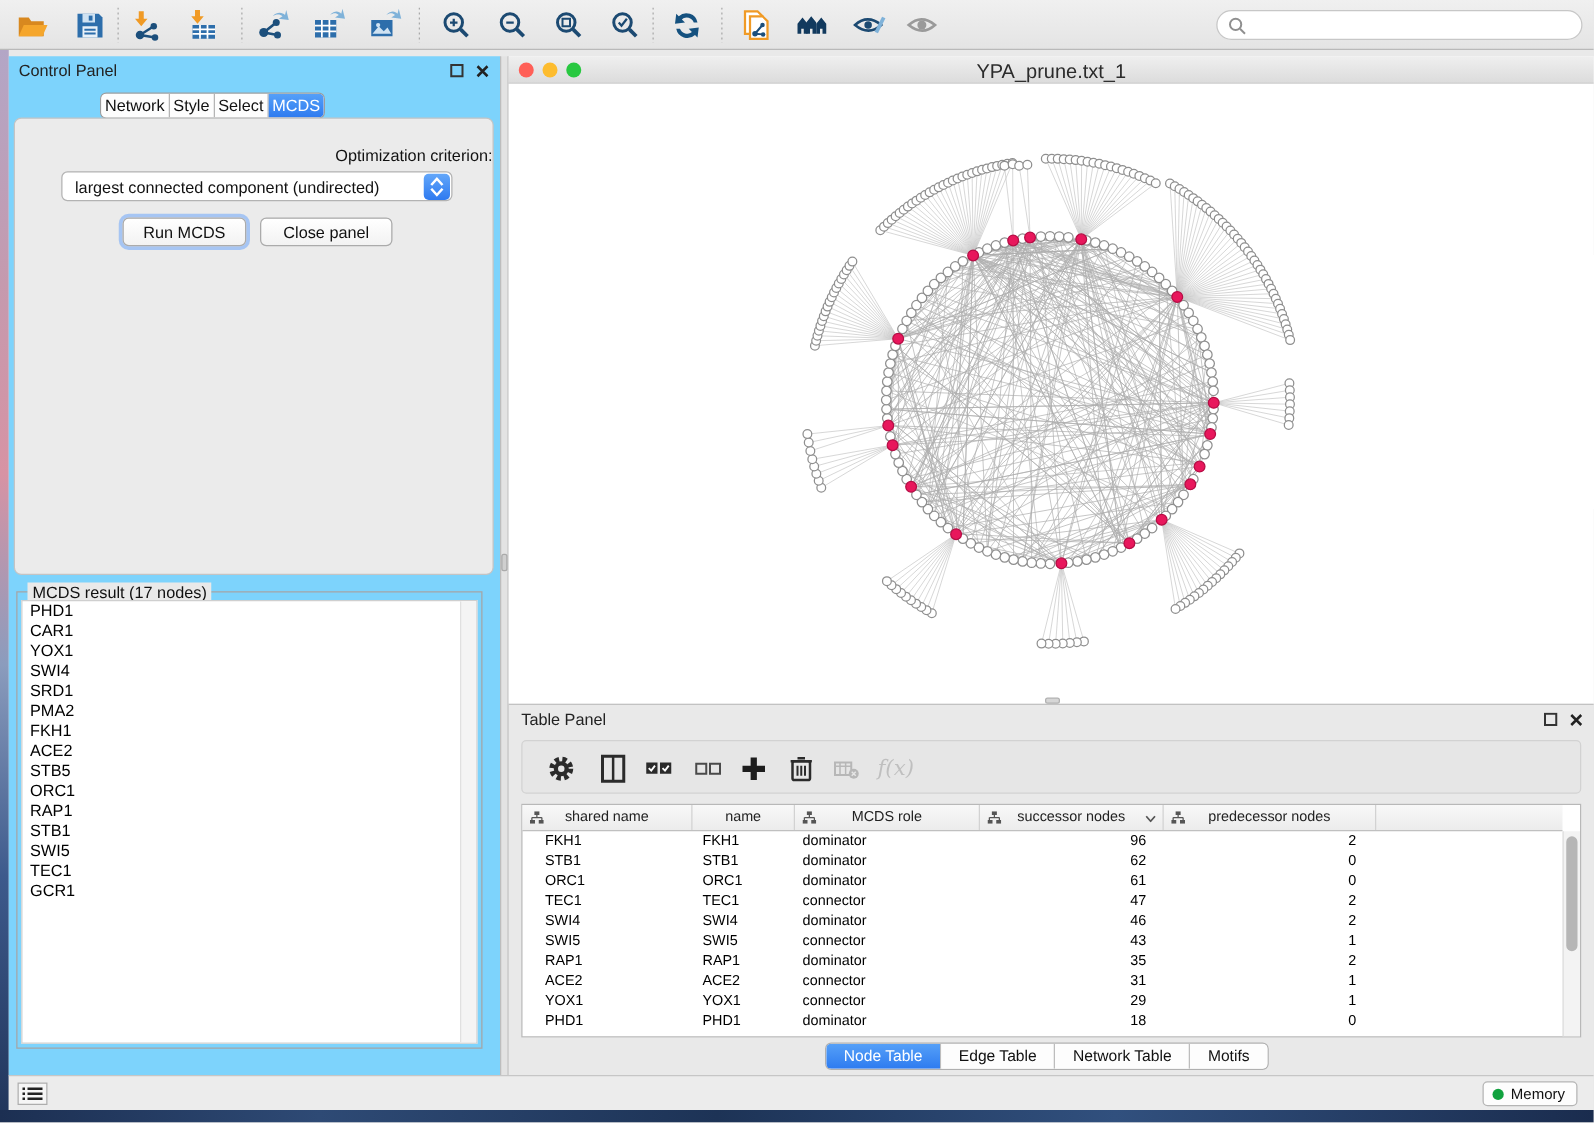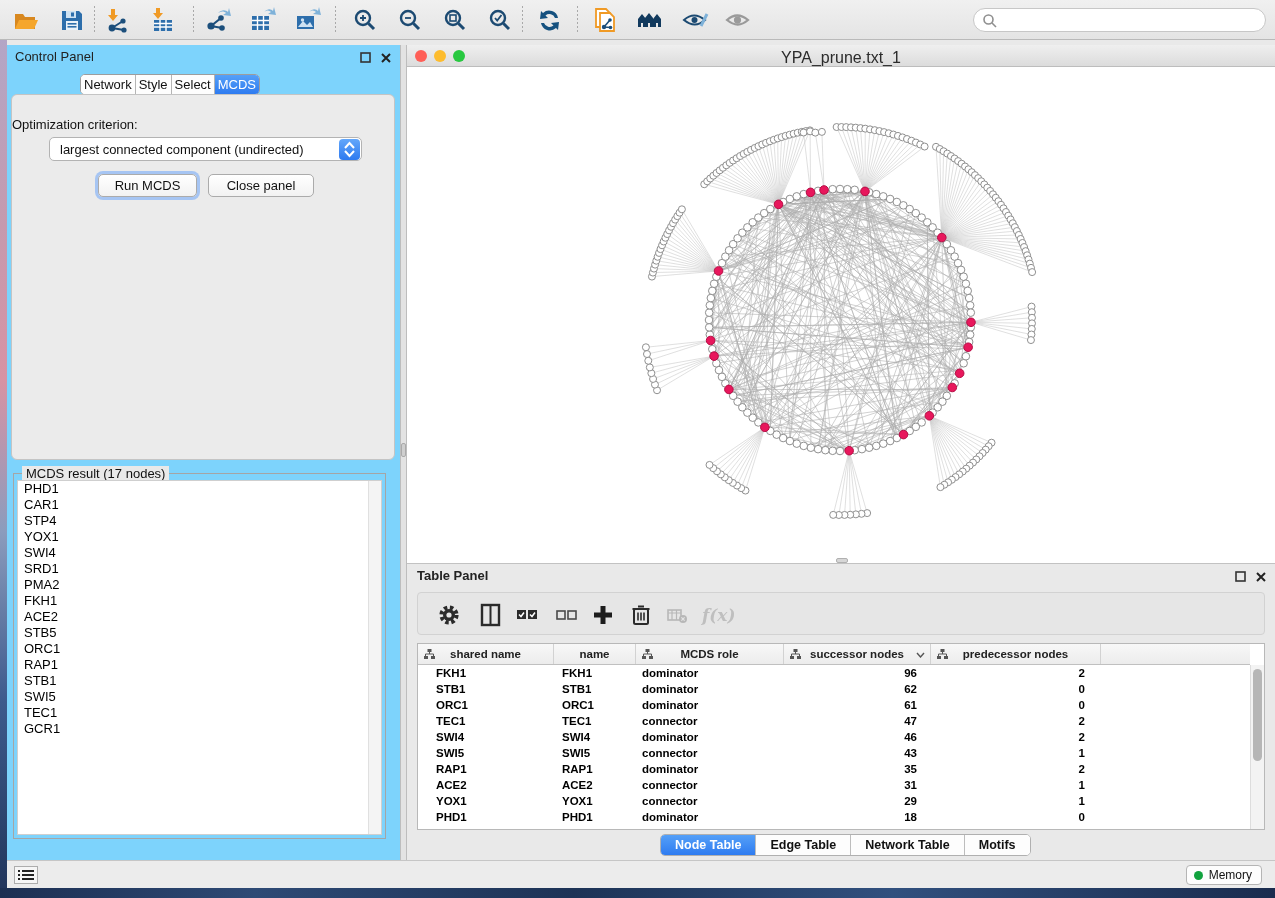--- a/index.html
+++ b/index.html
@@ -32,21 +32,21 @@
 
   .ctabs { position:absolute; left:73px; top:29px; height:21px; display:flex;
     border:1px solid #9d9d9d; border-radius:5px; overflow:hidden; background:#fff; }
   .ctab { height:100%; padding:0 3px; font-size:13px; line-height:19px; color:#111; background:#fdfdfd;
     border-right:1px solid #b5b5b5; cursor:pointer; }
   .ctab:last-child { border-right:none; }
   .ctab.active { background:linear-gradient(#55a0f8,#2e7bf0); color:#fff; }
 
   .cbox { position:absolute; left:4px; top:49px; width:384px; height:366px; background:#ebebeb;
     border:1px solid #c4c4c4; border-radius:6px; }
-  .opt-label { position:absolute; left:0; top:22px; width:100%; text-align:left; font-size:13px; color:#111; }
+  .opt-label { position:absolute; left:0; top:22px; width:100%; text-align:right; font-size:13px; color:#111; }
   .combo { position:absolute; left:37px; top:42px; width:313px; height:24px; background:#fff;
     border:1px solid #b3b3b3; border-radius:5px; cursor:pointer; }
   .combo-text { position:absolute; left:10px; top:4px; font-size:13px; color:#111; white-space:nowrap; }
   .combo-btn { position:absolute; right:1px; top:1px; width:21px; height:21px; border-radius:4px;
     background:linear-gradient(#63a7fa,#2e7af0); }
   .combo-btn svg { position:absolute; left:4px; top:2px; }
   .pbtn { position:absolute; height:23px; background:linear-gradient(#ffffff,#f2f2f2); border:1px solid #ababab;
     border-radius:5px; font-size:13px; color:#111; text-align:center; line-height:21px; cursor:pointer; }
   .pbtn.run { left:86px; top:79px; width:99px; box-shadow:0 0 0 3px rgba(110,165,250,.55); }
   .pbtn.closep { left:196px; top:79px; width:106px; }
@@ -70,21 +70,21 @@
   .netwin { position:absolute; left:407px; top:45px; width:868px; height:518px; background:#fff; }
   .net-titlebar { position:absolute; left:0; top:0; width:100%; height:22px;
     background:linear-gradient(#efefef,#dcdcdc); border-bottom:1px solid #bdbdbd; }
   .tlights { position:absolute; left:8px; top:5px; display:flex; gap:7px; }
   .tlight { width:12px; height:12px; border-radius:50%; cursor:pointer; }
   .net-title { position:absolute; left:0; top:4px; width:100%; text-align:center; font-size:16px; color:#2b2b2b; }
   .net-canvas { position:absolute; left:0; top:22px; width:868px; height:496px; background:#fff; }
 
   
   .tpanel { position:absolute; left:407px; top:563px; width:868px; height:297px; background:#e9e9e9;
-    border-top:1px solid #c2c2c2;font-weight:bold; }
+    border-top:1px solid #c2c2c2; }
   .ttoolbar { position:absolute; left:10px; top:28px; width:848px; height:43px;
     background:#e6e6e6; border:1px solid #d2d2d2; border-radius:4px; }
   .ttool { position:absolute; top:9px; width:26px; height:26px; cursor:pointer; }
   .ttool.disabled { opacity:.5; cursor:default; }
   .fx { font-family:"DejaVu Serif", serif; font-style:italic; font-size:17px; color:#9a9a9a; line-height:26px; }
 
   .tablebox { position:absolute; left:10px; top:79px; width:848px; height:187px; background:#fff;
     border:1px solid #b8b8b8; }
   .thead { position:absolute; left:0; top:0; right:14px; height:21px; display:flex;
     background:linear-gradient(#f8f8f8,#ececec); border-bottom:1px solid #c0c0c0; }
@@ -296,21 +296,20 @@
     <div class="pbtn run">Run MCDS</div>
     <div class="pbtn closep">Close panel</div>
   </div>
 
   <div class="fieldset">
     <div class="legend">MCDS result (17 nodes)</div>
     <div class="mcds-listwrap">
       <div id="mcds-list">
           <div class="mcds-item">PHD1</div>
           <div class="mcds-item">CAR1</div>
-          <div class="mcds-item">STP4</div>
           <div class="mcds-item">YOX1</div>
           <div class="mcds-item">SWI4</div>
           <div class="mcds-item">SRD1</div>
           <div class="mcds-item">PMA2</div>
           <div class="mcds-item">FKH1</div>
           <div class="mcds-item">ACE2</div>
           <div class="mcds-item">STB5</div>
           <div class="mcds-item">ORC1</div>
           <div class="mcds-item">RAP1</div>
           <div class="mcds-item">STB1</div>

